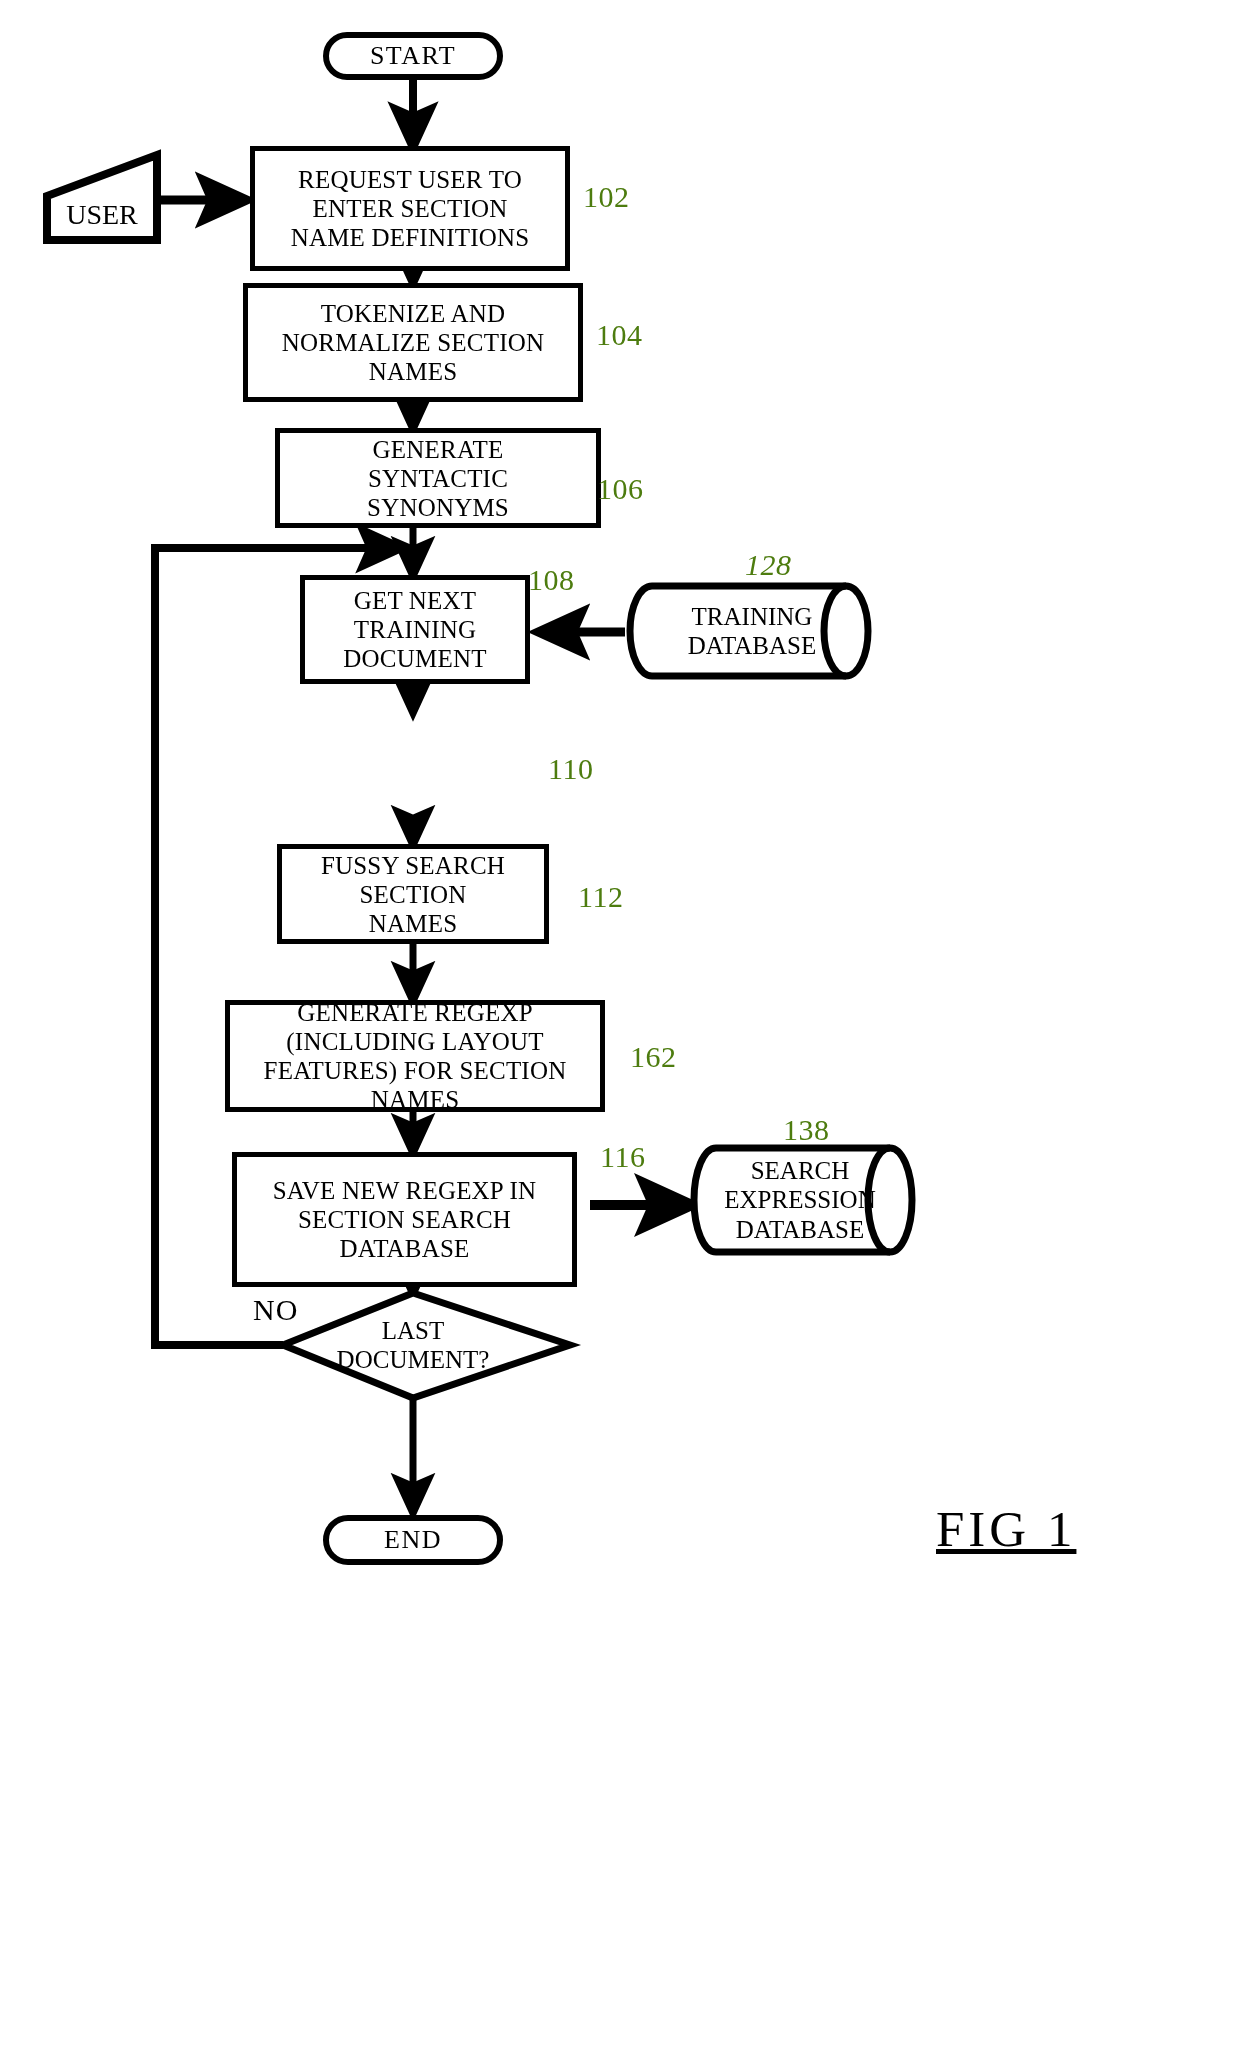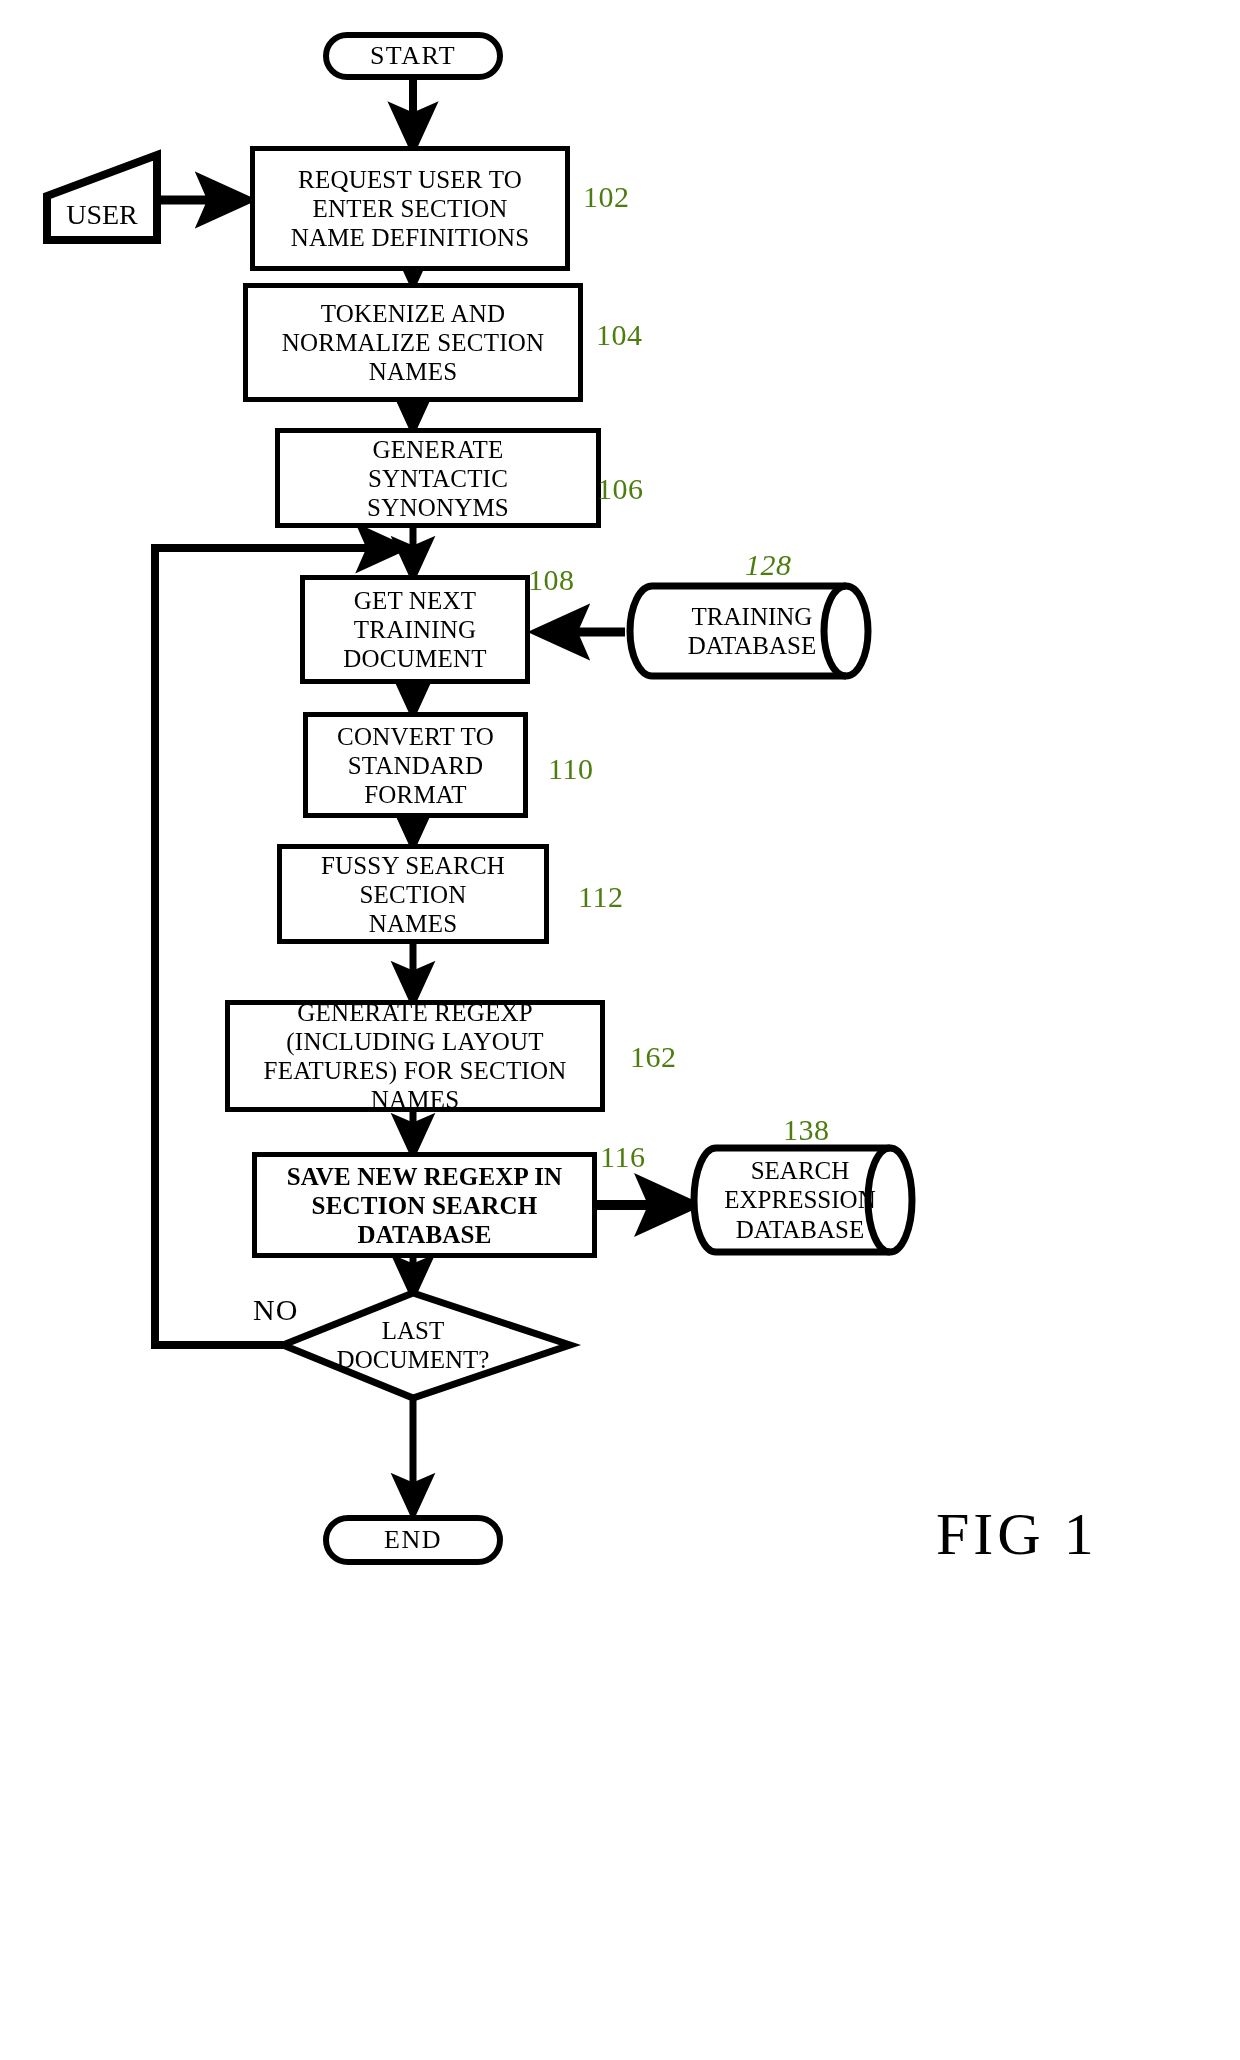--- a/index.html
+++ b/index.html
@@ -45,23 +45,24 @@
   .label-ref {
     position: absolute;
     font-size: 30px;
     letter-spacing: 0.5px;
     color: #4d7c0f;
     white-space: nowrap;
   }
 
   .fig-caption {
     position: absolute;
-    font-size: 60px;
+    font-size: 51px;
     letter-spacing: 4px;
     white-space: nowrap;
+    text-decoration: underline;
   }
 
   .edge-label {
     position: absolute;
     font-size: 30px;
     letter-spacing: 1px;
     white-space: nowrap;
   }
 
   
@@ -183,27 +184,20 @@
     </div>
   </div>
   <div class="label-ref" style="left:528px; top:563px;">108</div>
 
   <div class="shape-text" style="left:652px; top:586px; width:200px; height:90px; font-size:25px;">
     <div>TRAINING</div>
     <div>DATABASE</div>
   </div>
   <div class="label-ref" style="left:745px; top:548px;font-style:italic;">128</div>
 
-  <div class="node proc" style="left:303px; top:712px; width:225px; height:106px; font-size:25px;">
-    <div>
-      <div>CONVERT TO</div>
-      <div>STANDARD</div>
-      <div>FORMAT</div>
-    </div>
-  </div>
   <div class="label-ref" style="left:548px; top:752px;">110</div>
 
   <div class="node proc" style="left:277px; top:844px; width:272px; height:100px; font-size:25px;">
     <div>
       <div>FUSSY SEARCH</div>
       <div>SECTION</div>
       <div>NAMES</div>
     </div>
   </div>
   <div class="label-ref" style="left:578px; top:880px;">112</div>
@@ -211,21 +205,21 @@
   <div class="node proc" style="left:225px; top:1000px; width:380px; height:112px; font-size:25px;">
     <div>
       <div>GENERATE REGEXP</div>
       <div>(INCLUDING  LAYOUT</div>
       <div>FEATURES)  FOR SECTION</div>
       <div>NAMES</div>
     </div>
   </div>
   <div class="label-ref" style="left:630px; top:1040px;">162</div>
 
-  <div class="node proc" style="left:252px; top:1152px; width:345px; height:106px; font-size:25px;font-weight:bold;">
+  <div class="node proc" style="left:232px; top:1152px; width:345px; height:135px; font-size:25px;">
     <div>
       <div>SAVE NEW REGEXP IN</div>
       <div>SECTION SEARCH</div>
       <div>DATABASE</div>
     </div>
   </div>
   <div class="label-ref" style="left:600px; top:1140px;">116</div>
 
   <div class="shape-text" style="left:700px; top:1150px; width:200px; height:100px; font-size:25px;">
     <div>SEARCH</div>

